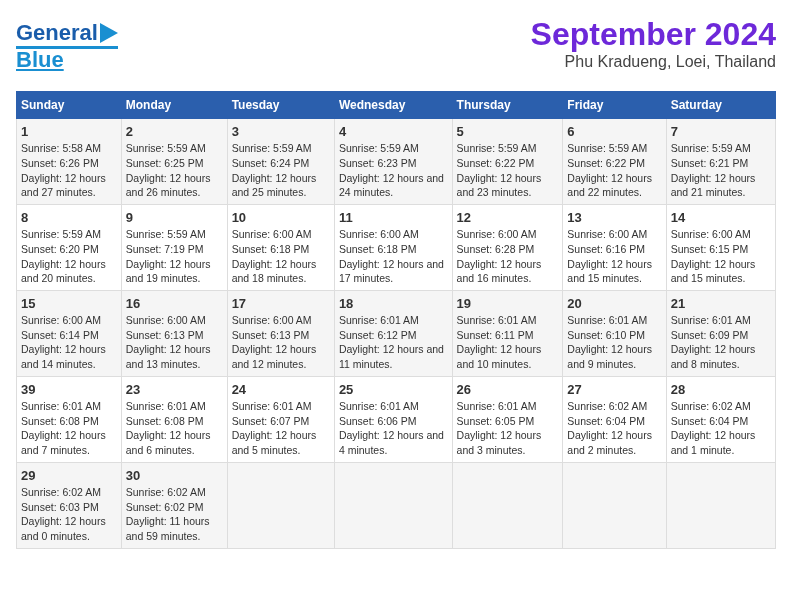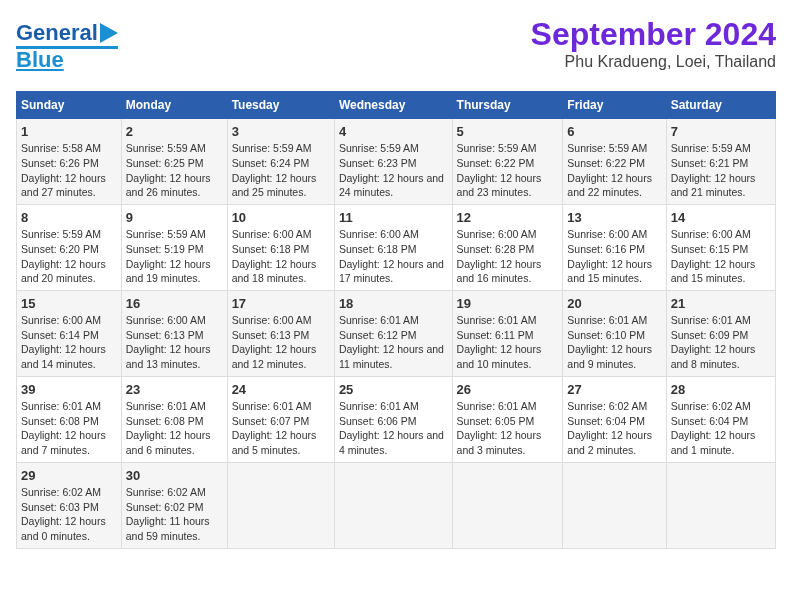--- a/index.html
+++ b/index.html
@@ -179,21 +179,21 @@
       <tr>
         <td>
           <span class="day-num">8</span>
           <span class="cell-content">Sunrise: 5:59 AM</span>
           <span class="cell-content">Sunset: 6:20 PM</span>
           <span class="cell-content">Daylight: 12 hours and 20 minutes.</span>
         </td>
         <td>
           <span class="day-num">9</span>
           <span class="cell-content">Sunrise: 5:59 AM</span>
-          <span class="cell-content">Sunset: 5:19 PM</span>
+          <span class="cell-content">Sunset: 7:19 PM</span>
           <span class="cell-content">Daylight: 12 hours and 19 minutes.</span>
         </td>
         <td>
           <span class="day-num">10</span>
           <span class="cell-content">Sunrise: 6:00 AM</span>
           <span class="cell-content">Sunset: 6:18 PM</span>
           <span class="cell-content">Daylight: 12 hours and 18 minutes.</span>
         </td>
         <td>
           <span class="day-num">11</span>

